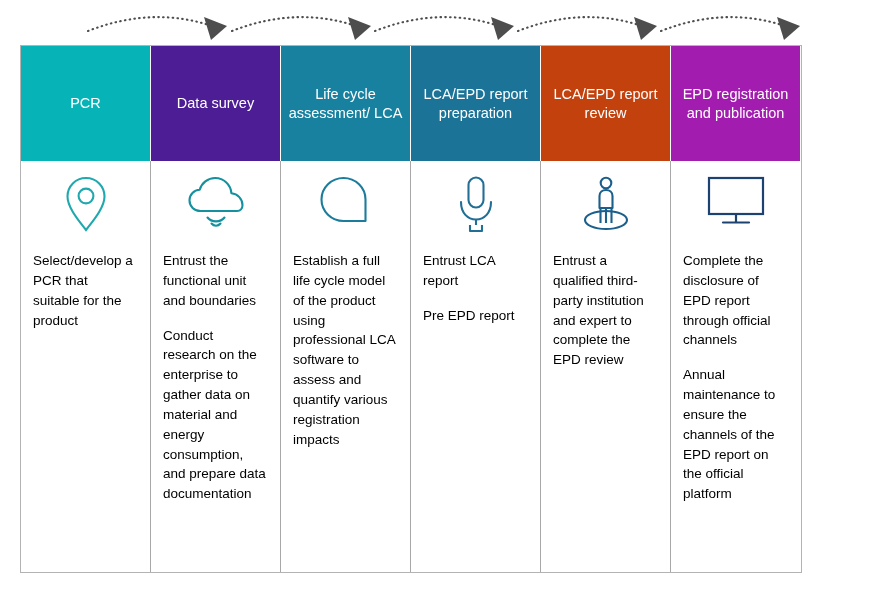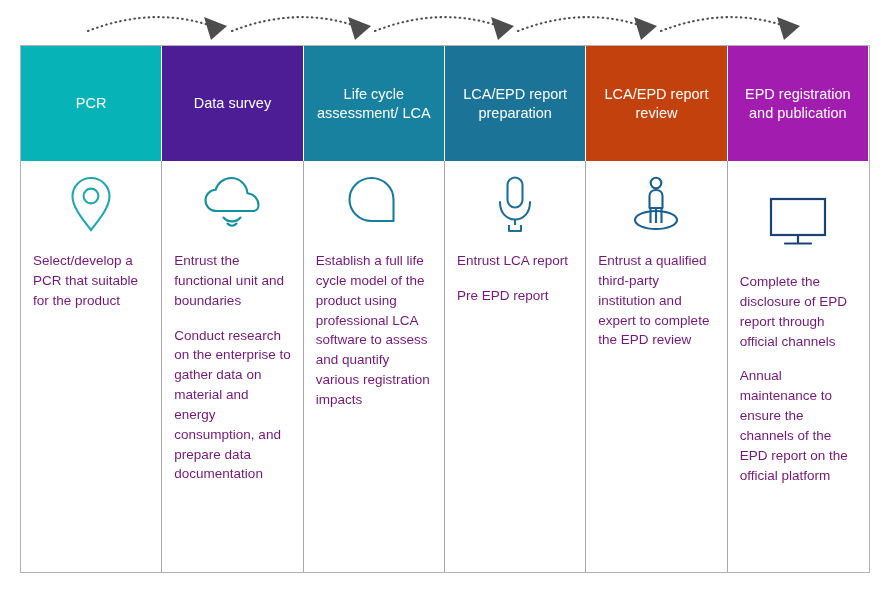--- a/index.html
+++ b/index.html
@@ -34,21 +34,21 @@
   }
   .arrow-band svg {
     display: block;
   }
 
   
   .flow-table {
     position: absolute;
     left: 20px;
     top: 45px;
-    width: 850px;
+    width: 782px;
     height: 528px;
     display: grid;
     grid-template-columns: repeat(6, 1fr);
     grid-template-rows: 115px 1fr;
     border: 1px solid #b3b3b3;
     box-sizing: border-box;
     background: #ffffff;
   }
 
   .head-cell {
@@ -66,36 +66,36 @@
   .head-cell:last-of-type { border-right: none; }
 
   .body-cell {
     border-right: 1px solid #a8a8a8;
     box-sizing: border-box;
     padding: 14px 12px 10px 12px;
     display: flex;
     flex-direction: column;
     align-items: flex-start;
   }
-  .body-cell:last-of-type { border-right: none; margin-top: 21px; }
+  .body-cell:last-of-type { border-right: none; }
 
   .icon-wrap {
     width: 100%;
     display: flex;
     justify-content: center;
     align-items: flex-start;
     height: 62px;
     margin-bottom: 14px;
   }
   .icon-wrap svg { display: block; }
 
   .body-text {
     font-size: 13.5px;
     line-height: 1.47;
-    color: #701a75;
+    color: #000000;
     text-align: left;
     width: 100%;
   }
   .body-text p {
     margin: 0 0 15px 0;
     white-space: pre-line;
   }
   .body-text p:last-child { margin-bottom: 0; }
 </style>
 </head>

